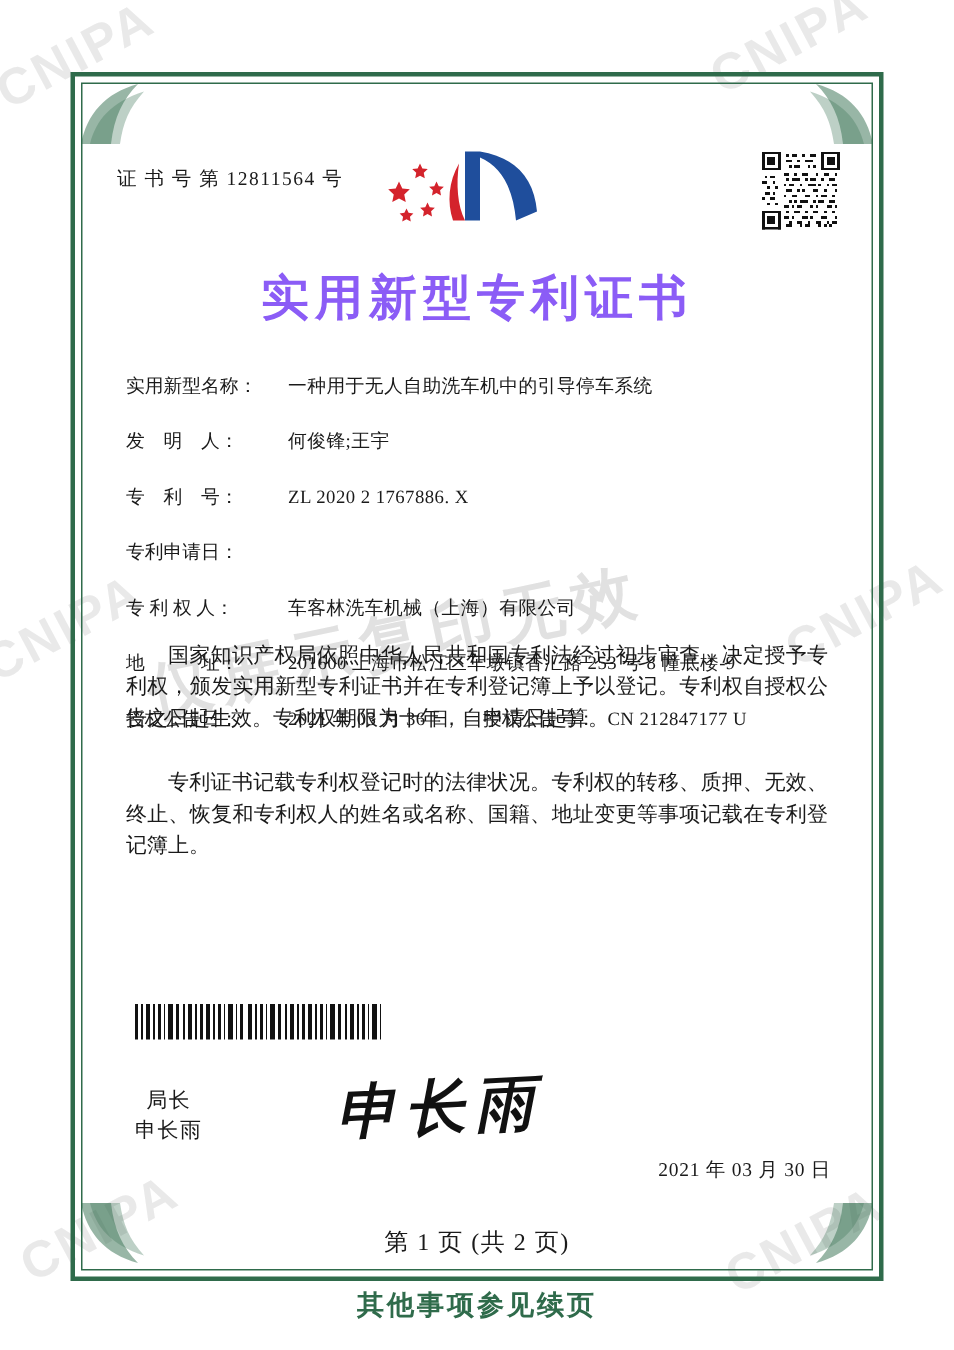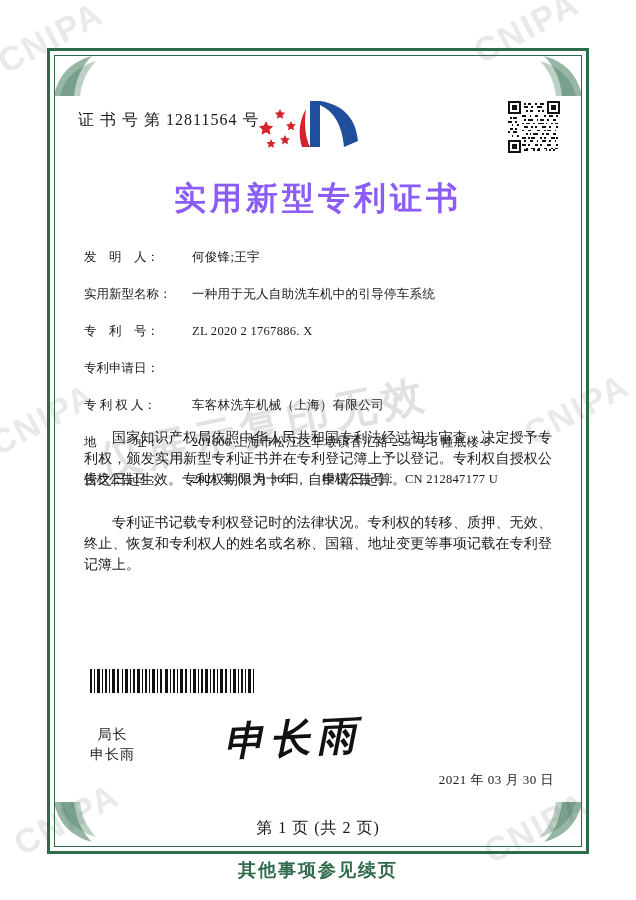--- a/index.html
+++ b/index.html
@@ -78,21 +78,21 @@
   
   .content {
     position: absolute;
     left: 54px; top: 55px;
     width: 528px; height: 792px;
   }
 
   .cert-no {
     position: absolute;
     left: 24px; top: 55px;
-    font-size: 16px;
+    font-size: 13px;
     letter-spacing: 1px;
   }
 
   .qr {
     position: absolute;
     right: 22px; top: 46px;
     width: 52px; height: 52px;
   }
 
   .logo {
@@ -363,26 +363,26 @@
       <path d="M52 8 L62 8 L62 54 L52 54 Z" fill="#1f4e9c"></path>
       <path d="M62 8 C86 12 98 26 100 48 L86 54 C84 32 76 18 62 12 Z" fill="#1f4e9c"></path>
       <path d="M48 16 C46 30 47 44 52 54 L44 54 C40 42 41 28 48 16 Z" fill="#d4232c"></path>
     </g>
   </svg>
 
   <div class="title">实用新型专利证书</div>
 
   <div class="fields">
     <div class="field">
+      <span class="lbl">实用新型名称：</span>
+      <span class="val">一种用于无人自助洗车机中的引导停车系统</span>
+    </div>
+    <div class="field">
       <span class="lbl">发　明　人：</span>
       <span class="val">何俊锋;王宇</span>
-    </div>
-    <div class="field">
-      <span class="lbl">实用新型名称：</span>
-      <span class="val">一种用于无人自助洗车机中的引导停车系统</span>
     </div>
     <div class="field">
       <span class="lbl">专　利　号：</span>
       <span class="val">ZL 2020 2 1767886. X</span>
     </div>
     <div class="field">
       <span class="lbl">专利申请日：</span>
     </div>
     <div class="field">
       <span class="lbl">专 利 权 人：</span>

